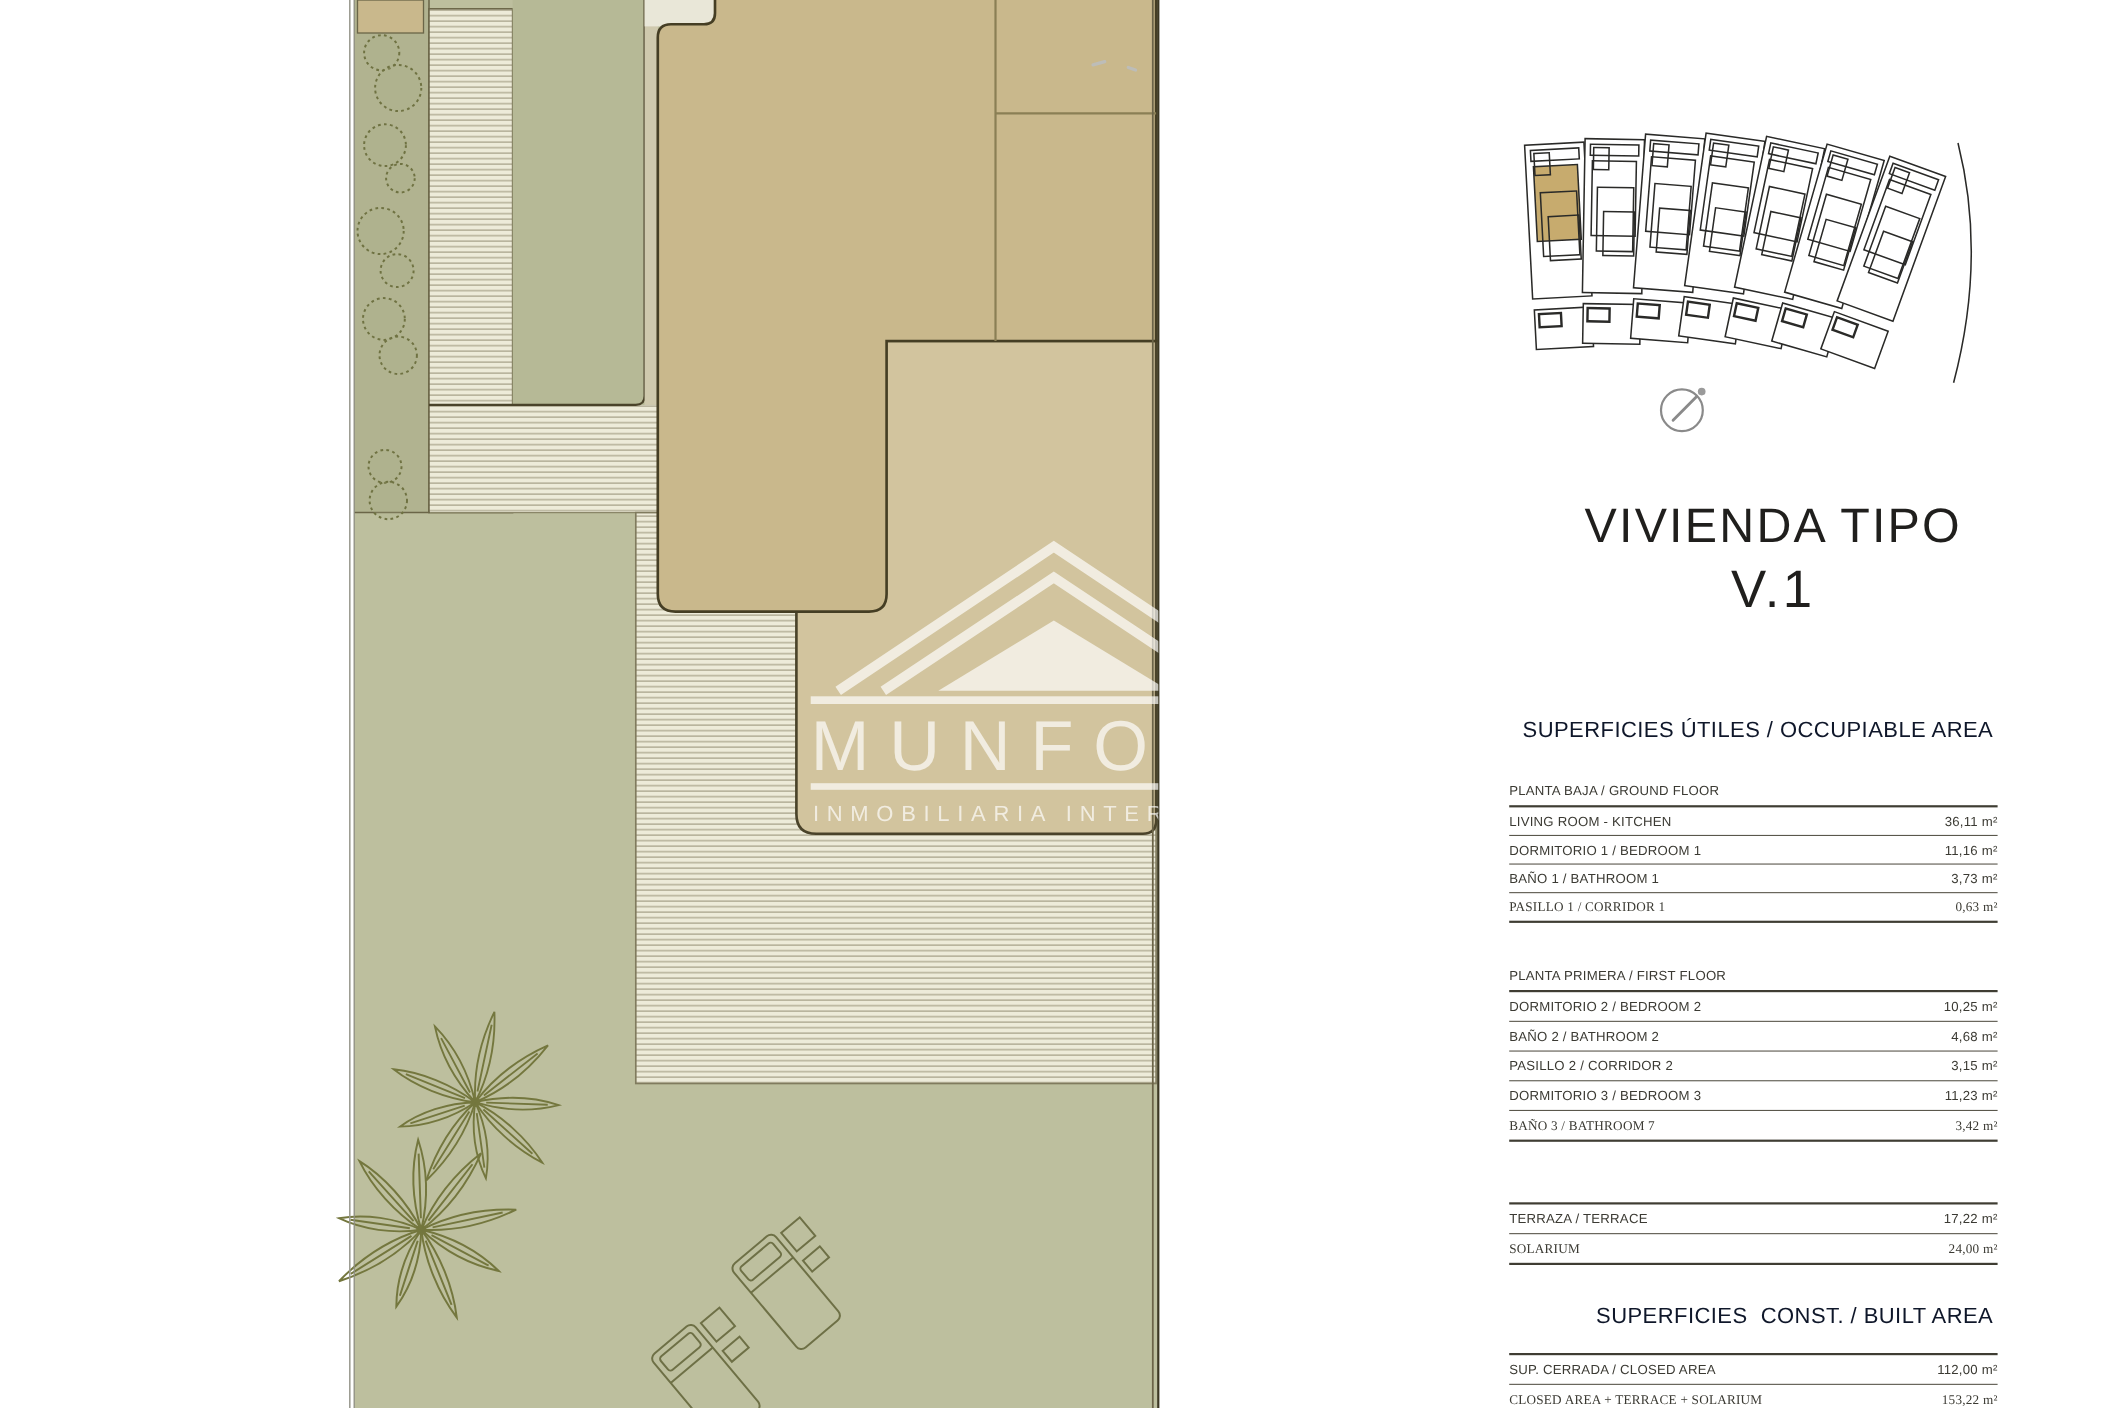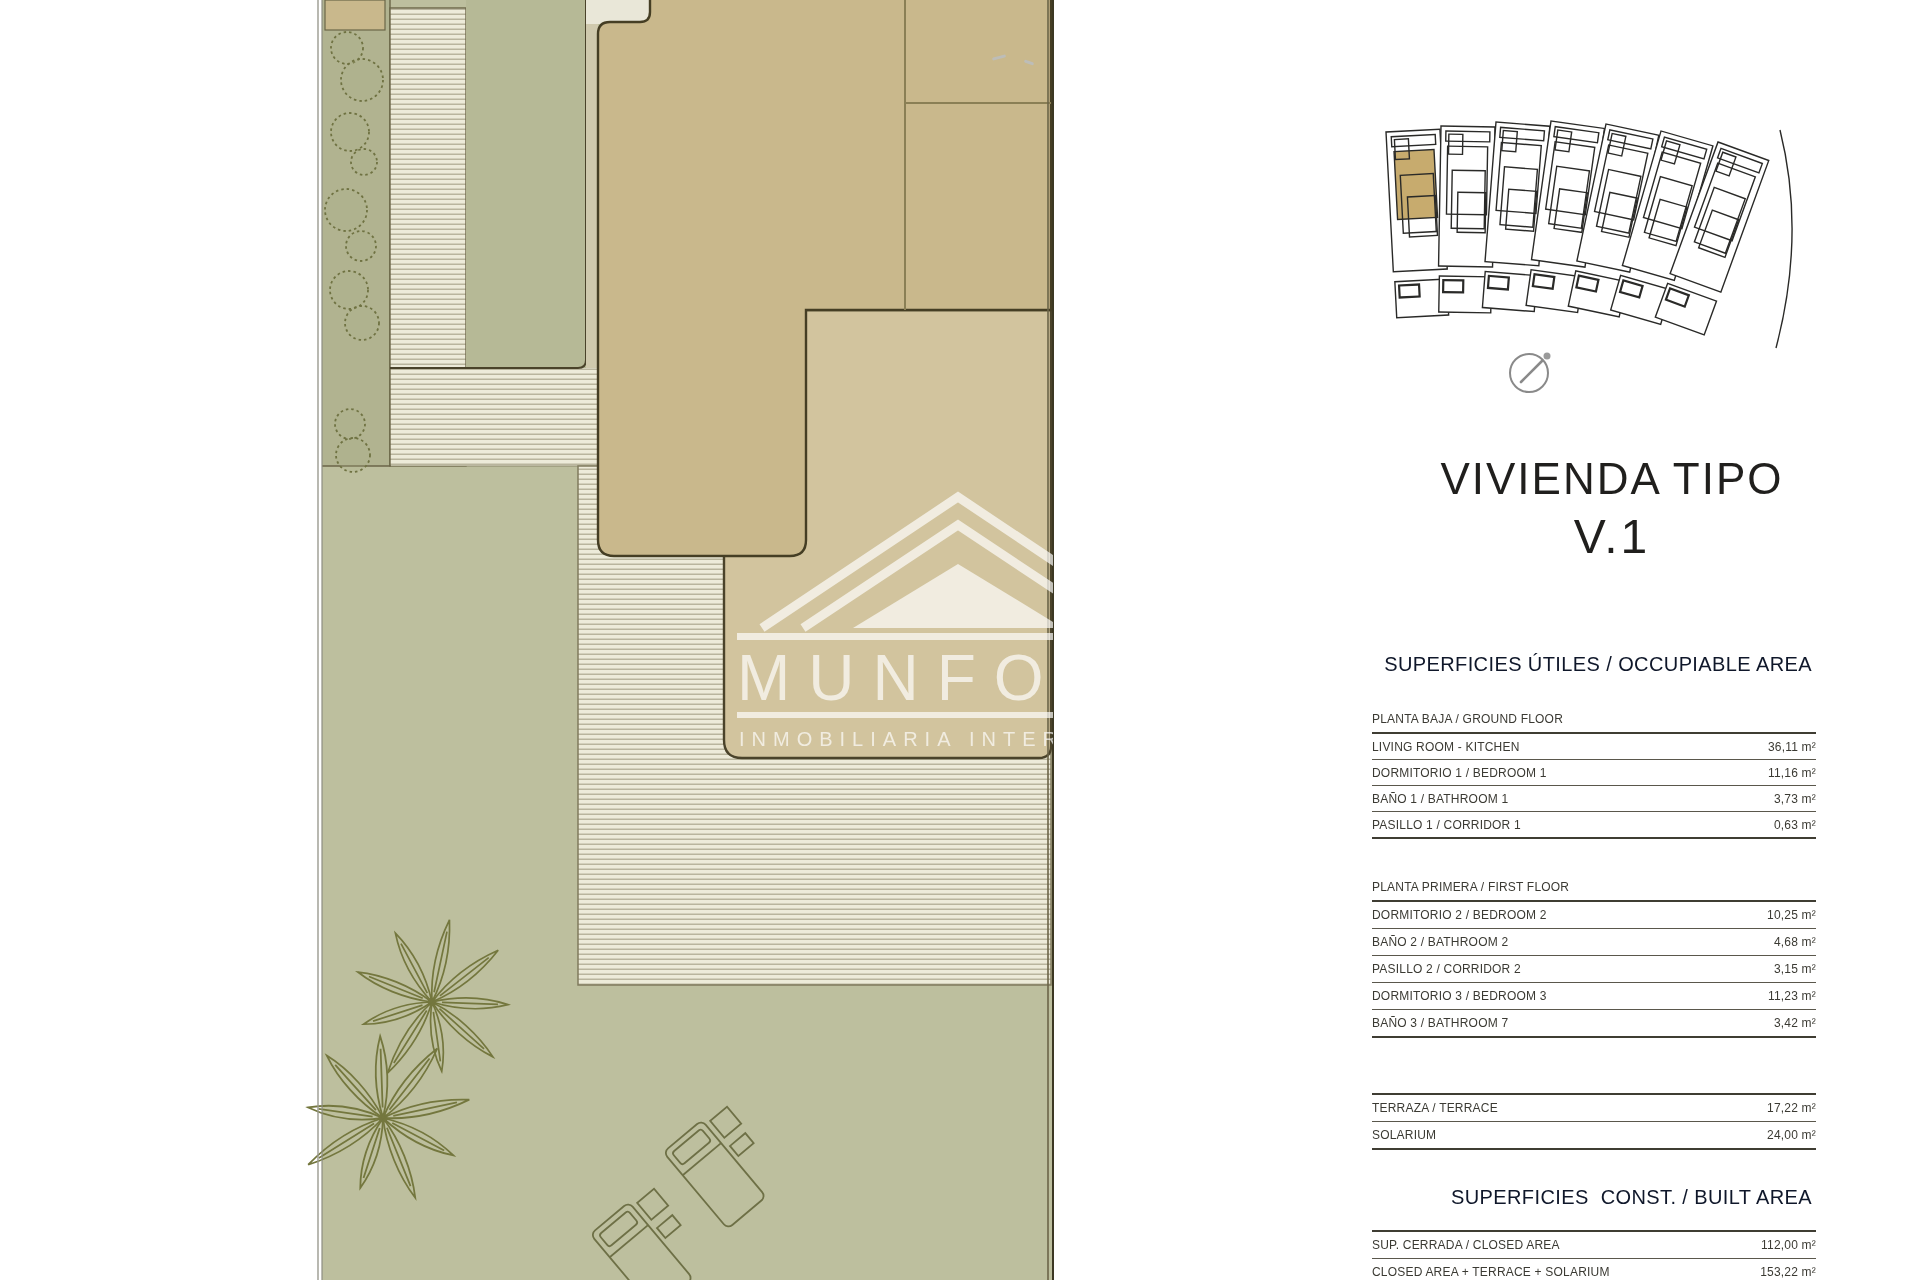--- a/index.html
+++ b/index.html
@@ -9,21 +9,21 @@
   }
   .abs{position:absolute;}
   
   .title-block{left:1412px;top:455px;width:400px;text-align:center;color:#201f1d;}
   .title-main{font-size:44px;font-weight:400;letter-spacing:2px;line-height:1.1;}
   .title-sub{font-size:48px;font-weight:400;letter-spacing:3px;margin-top:6px;}
   .sec-heading{width:444px;left:1368px;text-align:right;font-size:20px;letter-spacing:.4px;color:#0f172a;white-space:pre;}
   .ptable{left:1372px;width:444px;font-size:12px;color:#3b3a33;}
   .ptable .thead{height:26px;display:flex;align-items:center;border-bottom:2.5px solid #3f3d33;letter-spacing:.2px;}
   .ptable .trow{display:flex;justify-content:space-between;align-items:center;height:26px;border-bottom:1.3px solid #5a574c;}
-  .ptable .trow:last-child{border-bottom:2.5px solid #3f3d33;}
+  .ptable .trow:last-child{border-bottom:2.5px solid #3f3d33;font-family:Liberation Serif, serif;}
   .ptable.rows24 .trow{height:25px;}
   .ptable.no-head{border-top:2.5px solid #3f3d33;}
   .tlabel{letter-spacing:.2px;}
   .tvalue{letter-spacing:.2px;}
   .mark{position:absolute;background:#bdbdb8;height:3px;border-radius:2px;}
   
   text.wm{fill:#ffffff;font-family:"Liberation Sans",sans-serif;}
 </style>
 </head>
 <body>

